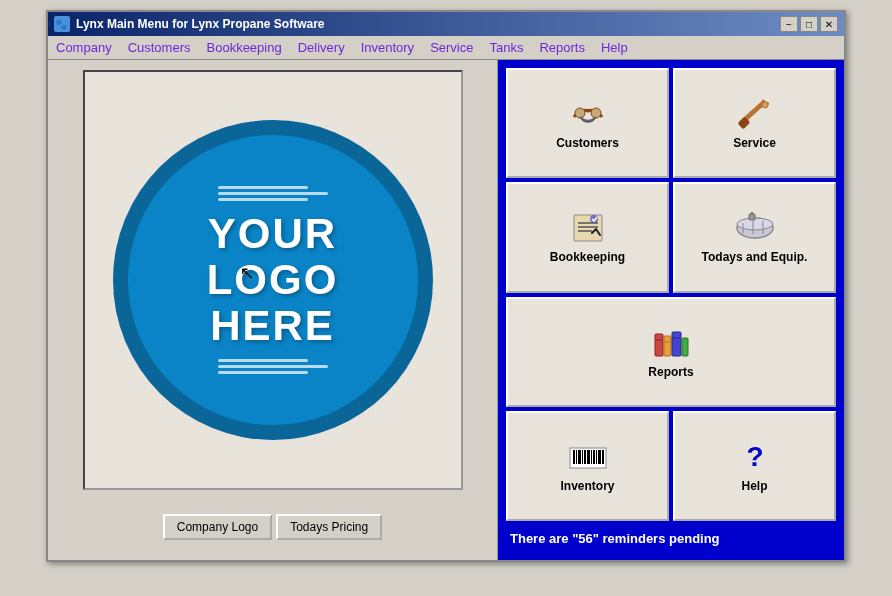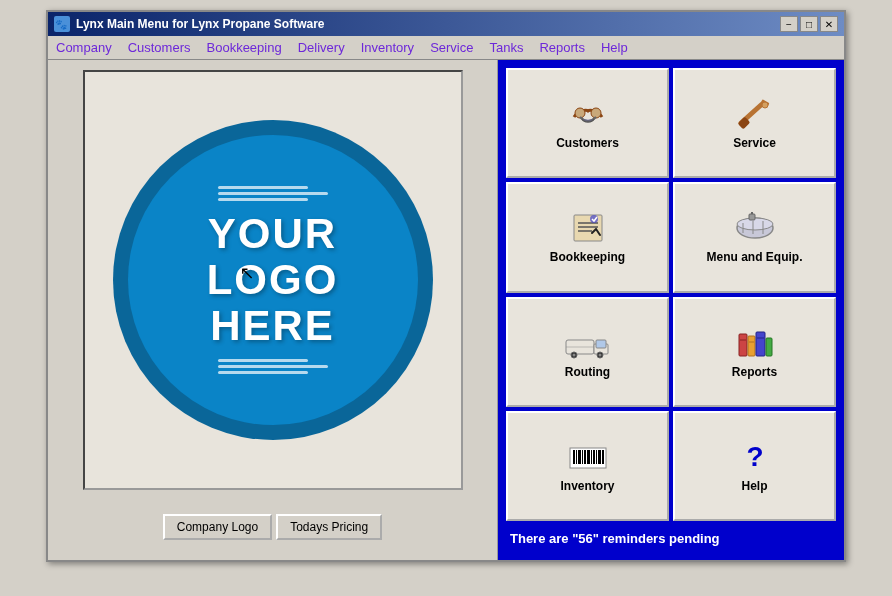--- a/index.html
+++ b/index.html
@@ -349,41 +349,25 @@
             <svg width="44" height="34" viewBox="0 0 44 34">
               <ellipse cx="22" cy="17" rx="18" ry="10" fill="#c8c8d8" stroke="#888" stroke-width="1.5"></ellipse>
               <ellipse cx="22" cy="13" rx="18" ry="6" fill="#d8d8e8" stroke="#888" stroke-width="1"></ellipse>
               <line x1="10" y1="12" x2="10" y2="22" stroke="#888" stroke-width="1"></line>
               <line x1="20" y1="10" x2="20" y2="23" stroke="#888" stroke-width="1"></line>
               <line x1="30" y1="10" x2="30" y2="23" stroke="#888" stroke-width="1"></line>
               <rect x="16" y="3" width="6" height="6" rx="1" fill="#999" stroke="#666"></rect>
               <line x1="19" y1="3" x2="19" y2="1" stroke="#666" stroke-width="2"></line>
             </svg>
           </div>
-          <span class="btn-label">Menu and Equip.</span>
+          <span class="btn-label">Todays and Equip.</span>
         </button>
       </div>
 
       <div class="grid-row">
-        <button class="grid-btn">
-          <div class="icon-img">
-            <svg width="48" height="34" viewBox="0 0 48 34">
-
-              <rect x="2" y="14" width="28" height="14" rx="2" fill="#e8e4dc" stroke="#888" stroke-width="1"></rect>
-              <rect x="30" y="18" width="14" height="10" rx="1" fill="#e8e4dc" stroke="#888" stroke-width="1"></rect>
-              <rect x="32" y="14" width="10" height="8" rx="1" fill="#b0c8e8" stroke="#888" stroke-width="1"></rect>
-              <circle cx="10" cy="29" r="3" fill="#333" stroke="#666"></circle>
-              <circle cx="10" cy="29" r="1.5" fill="#888"></circle>
-              <circle cx="36" cy="29" r="3" fill="#333" stroke="#666"></circle>
-              <circle cx="36" cy="29" r="1.5" fill="#888"></circle>
-              <line x1="2" y1="21" x2="30" y2="21" stroke="#888" stroke-width="0.5"></line>
-            </svg>
-          </div>
-          <span class="btn-label">Routing</span>
-        </button>
         <button class="grid-btn">
           <div class="icon-img">
             <svg width="44" height="34" viewBox="0 0 44 34">
 
               <rect x="6" y="8" width="8" height="22" rx="1" fill="#cc4444" stroke="#882222" stroke-width="1"></rect>
               <rect x="15" y="10" width="7" height="20" rx="1" fill="#e8a030" stroke="#b07020" stroke-width="1"></rect>
               <rect x="23" y="6" width="9" height="24" rx="1" fill="#4444cc" stroke="#222288" stroke-width="1"></rect>
               <rect x="33" y="12" width="6" height="18" rx="1" fill="#44aa44" stroke="#227722" stroke-width="1"></rect>
               <line x1="7" y1="14" x2="13" y2="14" stroke="#882222" stroke-width="1"></line>
               <line x1="16" y1="16" x2="21" y2="16" stroke="#b07020" stroke-width="1"></line>

